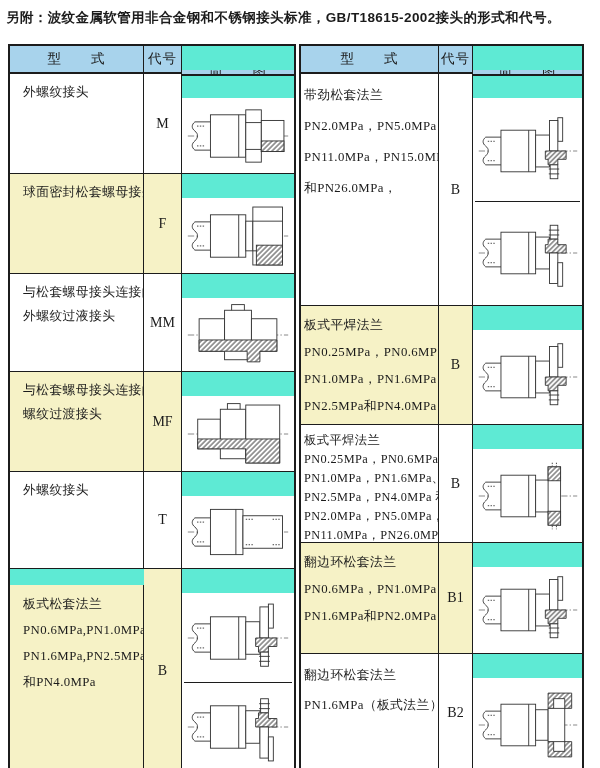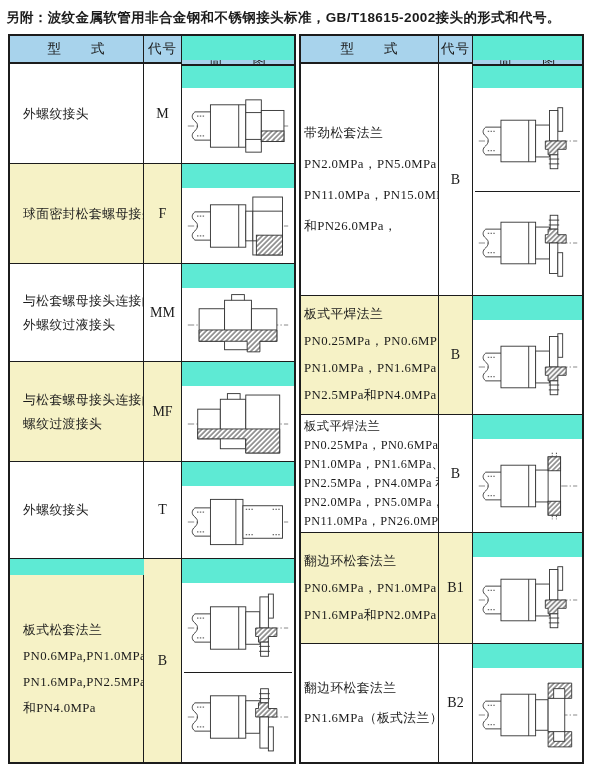--- a/index.html
+++ b/index.html
@@ -8,21 +8,21 @@
     font-family: "Liberation Serif", "DejaVu Serif", serif;
     color: #1b1b1b;
     overflow: hidden;
   }
   .title {
     font-family: "Liberation Sans", "DejaVu Sans", sans-serif;
     font-weight: bold;
     font-size: 13.5px;
     letter-spacing: 0.4px;
     padding: 9px 4px 0 6px;
-    height: 34px;
+    height: 44px;
     white-space: nowrap;
   }
   .tables { display: flex; gap: 3px; margin-left: 8px; }
   .tbl {
     display: grid;
     border: 2px solid var(--border, #1c1c1c);
     background: #5eead4;
     height: 730px;
   }
   .tbl.left  { width: 288px; grid-template-columns: 134px 38px 1fr; grid-template-rows: 28px 100px 100px 98px 100px 97px auto; }
@@ -36,21 +36,21 @@
   .cell.diag { border-right: none; padding: 2px; margin-top: 24px; }
   .cell.lastrow { border-bottom: none; }
   .hdr {
     background: var(--header-bg, #a8d3ec);
     font-size: 13.5px;
     letter-spacing: 1px;
     border-bottom-width: 2px;
   }
   .hl { background: var(--highlight-bg, #f6f2c6); }
   .type {
-    flex-direction: column; align-items: flex-start; justify-content: center;
+    flex-direction: column; align-items: flex-start; justify-content: flex-start;
     padding: 6px 3px 6px 13px;
     font-size: 12.8px;
     letter-spacing: 0.4px;
     line-height: 24px;
     white-space: nowrap;
   }
   .tbl.right .type { padding-left: 3px; }
   .code { font-size: 14px; }
   .lh19 { line-height: 19px; font-size: 12.3px; }
   .lh26 { line-height: 26px; margin-top: 16px; }

